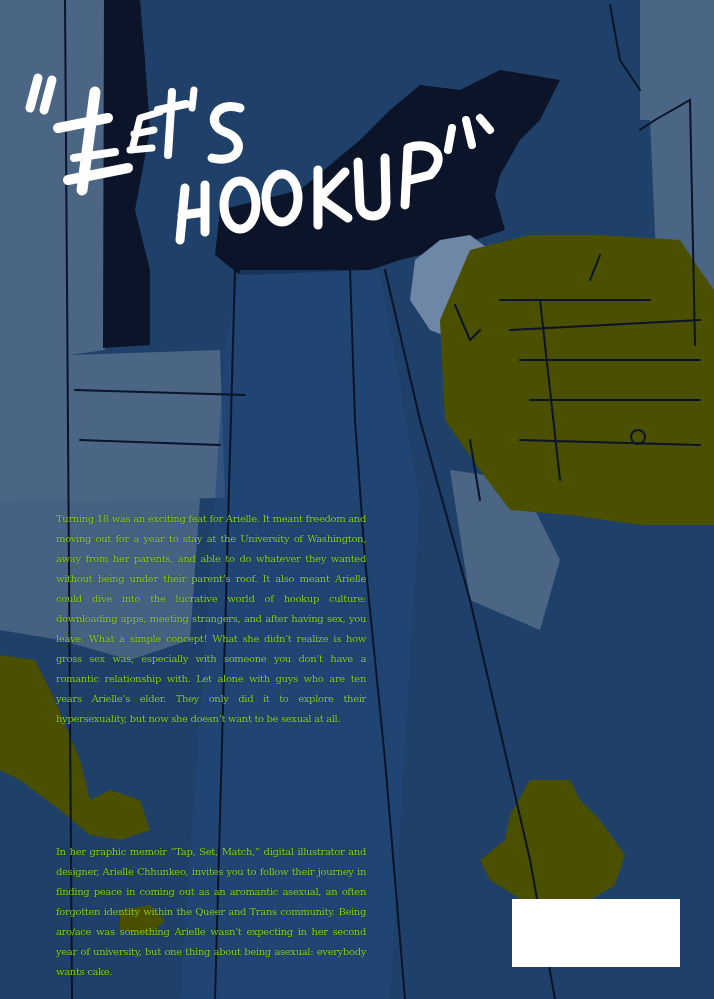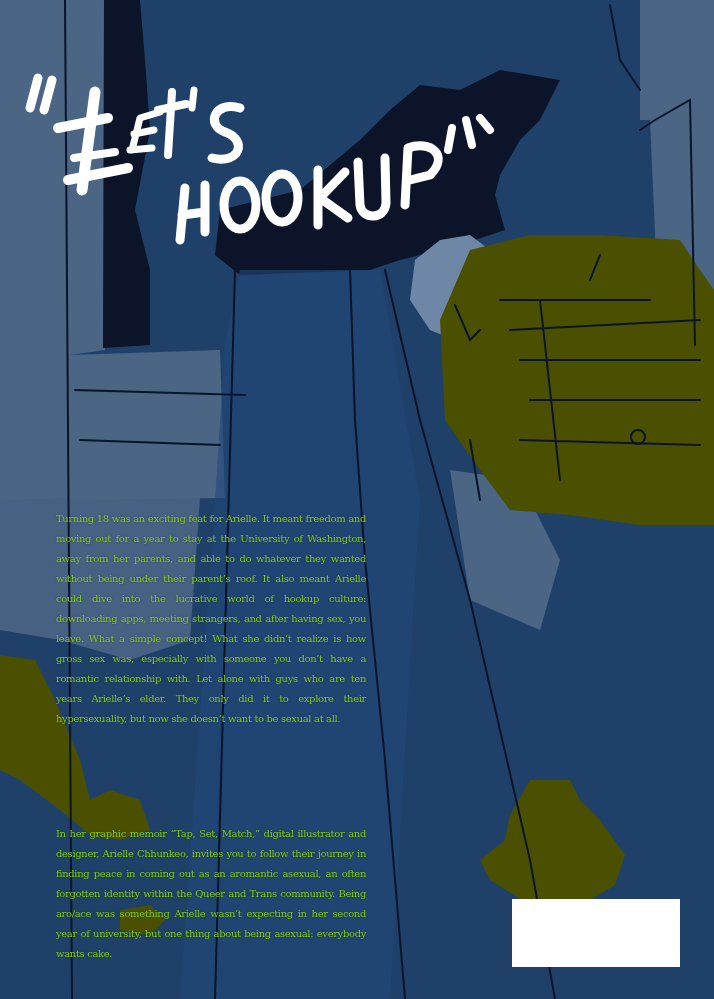--- a/index.html
+++ b/index.html
@@ -1,21 +1,21 @@
 <!DOCTYPE html>
 <html><head>
 <meta charset="utf-8">
 <style>
   html, body { margin:0; padding:0; }
   body { width:714px; height:999px; overflow:hidden; background:#1f4169; position:relative; font-family:"DejaVu Serif", serif; }
   .art { position:absolute; left:0; top:0; width:714px; height:999px; }
   .title { position:absolute; left:0; top:0; width:714px; height:300px; pointer-events:none; }
   .blurb { position:absolute; left:36px; width:310px; color:#84cc16; font-family:"DejaVu Serif", serif; font-size:10px; line-height:20px; text-align:justify; text-shadow:0 0 2px rgba(0,0,0,0.35); letter-spacing:-0.35px;margin-left:20px; }
   .p1 { top:499px; }
-  .p2 { top:814px; }
+  .p2 { top:832px; }
   .barcode-box { position:absolute; left:512px; top:899px; width:168px; height:68px; background:#ffffff; }
 </style>
 </head>
 <body>
 
 <svg class="art" viewBox="0 0 714 999" xmlns="http://www.w3.org/2000/svg">
 
   <rect x="0" y="0" width="714" height="999" fill="#1f4169"></rect>
 
   <path d="M0,0 L105,0 L105,350 L70,355 L70,498 L0,500 Z" fill="#4b6585"></path>

